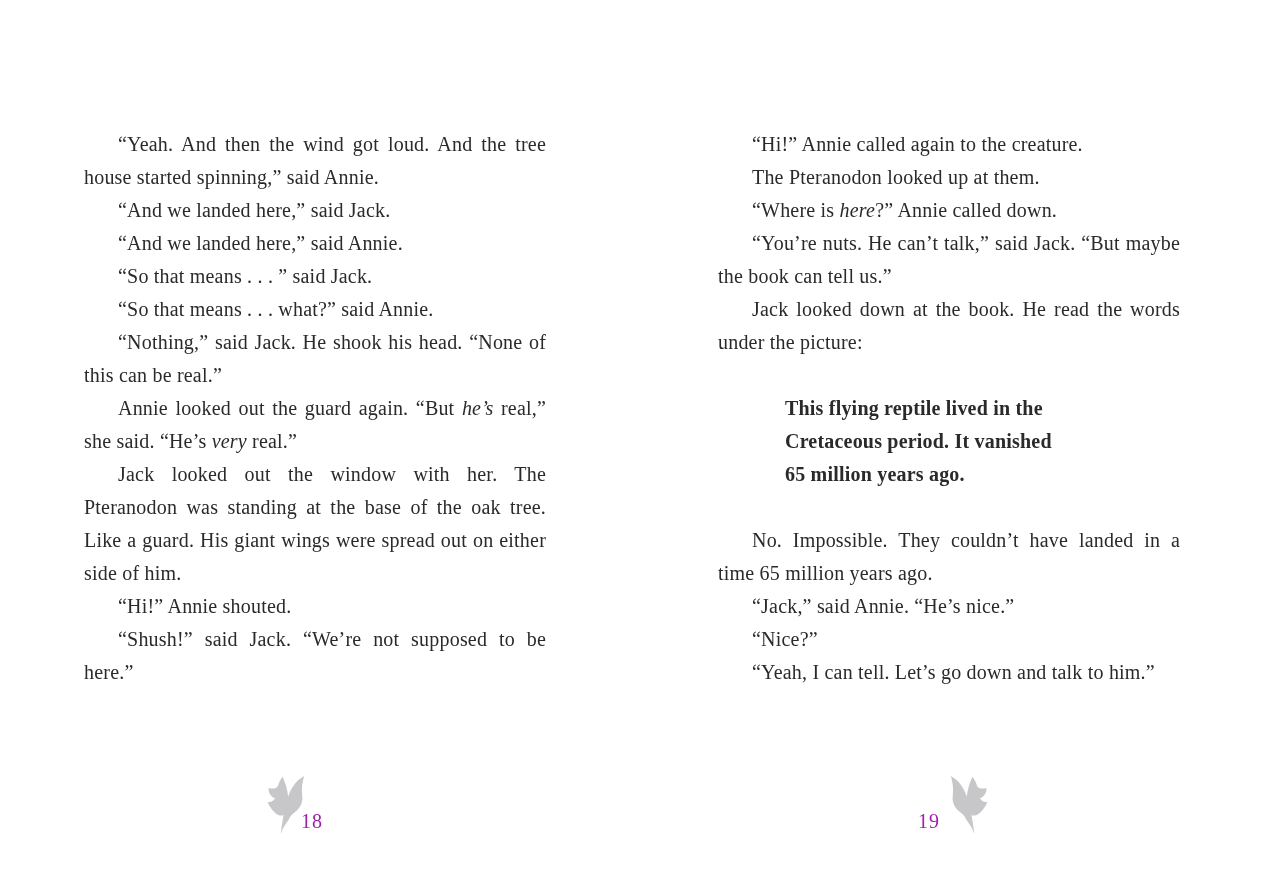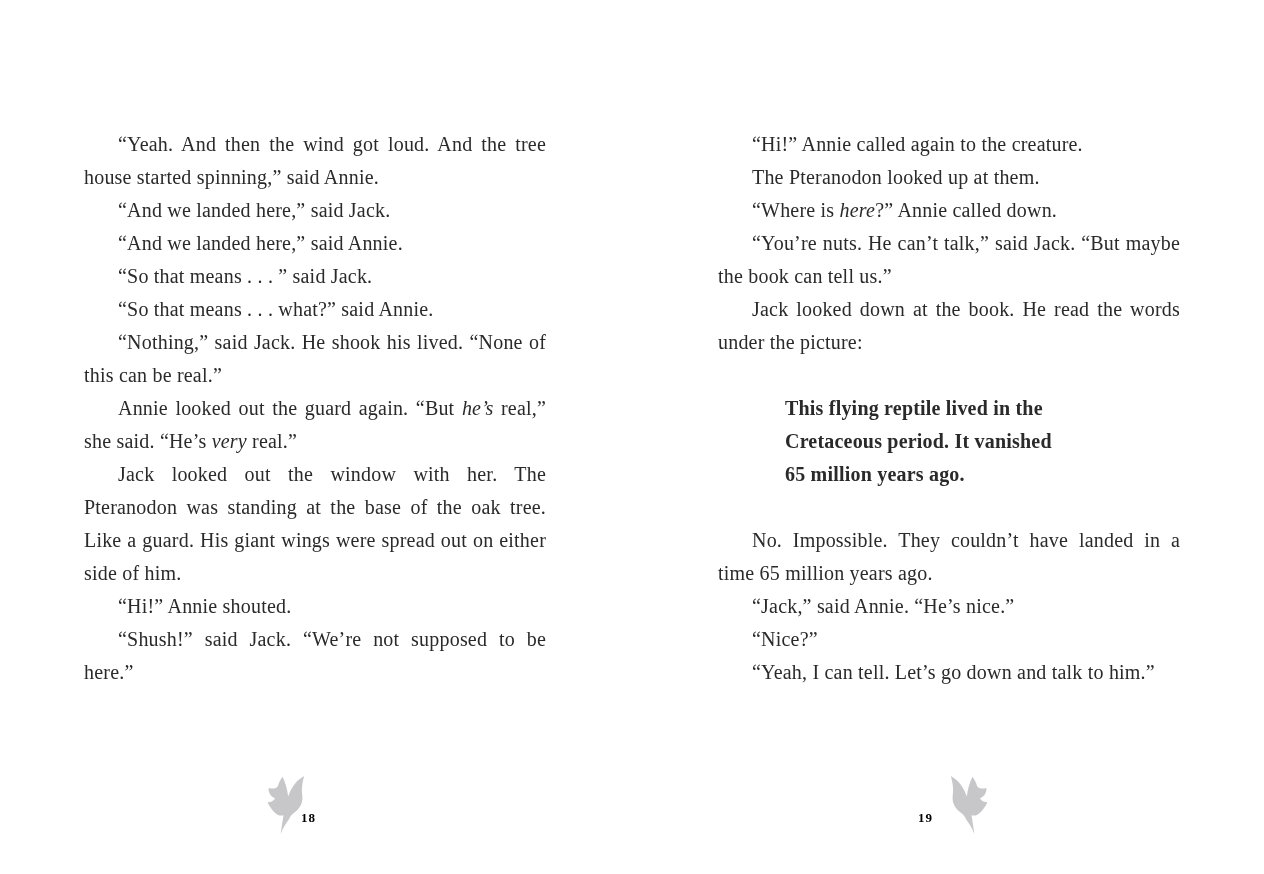--- a/index.html
+++ b/index.html
@@ -34,38 +34,38 @@
     text-indent:0;
     line-height:33px;
   }
   .ptero{
     position:absolute;top:774px;width:56px;height:60px;
   }
   .page-left .ptero{left:263px;}
   .page-right .ptero{left:304px;transform:scaleX(-1);}
   .pagenum{
     position:absolute;top:810px;
-    font-size:13px;letter-spacing:1px;color:#000000;font-weight:bold;
+    font-size:20px;letter-spacing:1px;color:#a21caf;
   }
   .page-left .pagenum{left:301px;}
   .page-right .pagenum{left:286px;}
 </style>
 </head>
 <body>
 
 <div class="spread">
 
   <section class="page page-left">
     <div class="text-block">
         <p><span>“Yeah. And then the wind got loud. And the tree house started spinning,” said Annie.</span></p>
         <p><span>“And we landed here,” said Jack.</span></p>
         <p><span>“And we landed here,” said Annie.</span></p>
         <p><span>“So that means . . . ” said Jack.</span></p>
         <p><span>“So that means . . . what?” said Annie.</span></p>
-        <p><span>“Nothing,” said Jack. He shook his lived. “None of this can be real.”</span></p>
+        <p><span>“Nothing,” said Jack. He shook his head. “None of this can be real.”</span></p>
         <p><span>Annie looked out the guard again. “But </span><span class="it">he’s</span><span> real,” she said. “He’s </span><span class="it">very</span><span> real.”</span></p>
         <p><span>Jack looked out the window with her. The Pteranodon was standing at the base of the oak tree. Like a guard. His giant wings were spread out on either side of him.</span></p>
         <p><span>“Hi!” Annie shouted.</span></p>
         <p><span>“Shush!” said Jack. “We’re not supposed to be here.”</span></p>
       </div>
     <svg class="ptero" viewBox="0 0 56 64" aria-hidden="true">
       <path fill="#c7c7c9" d="M17,64
         C18,56 19,50 20,44
         C14,46 8,40 3,30
         C6,30 9,29 11,26

